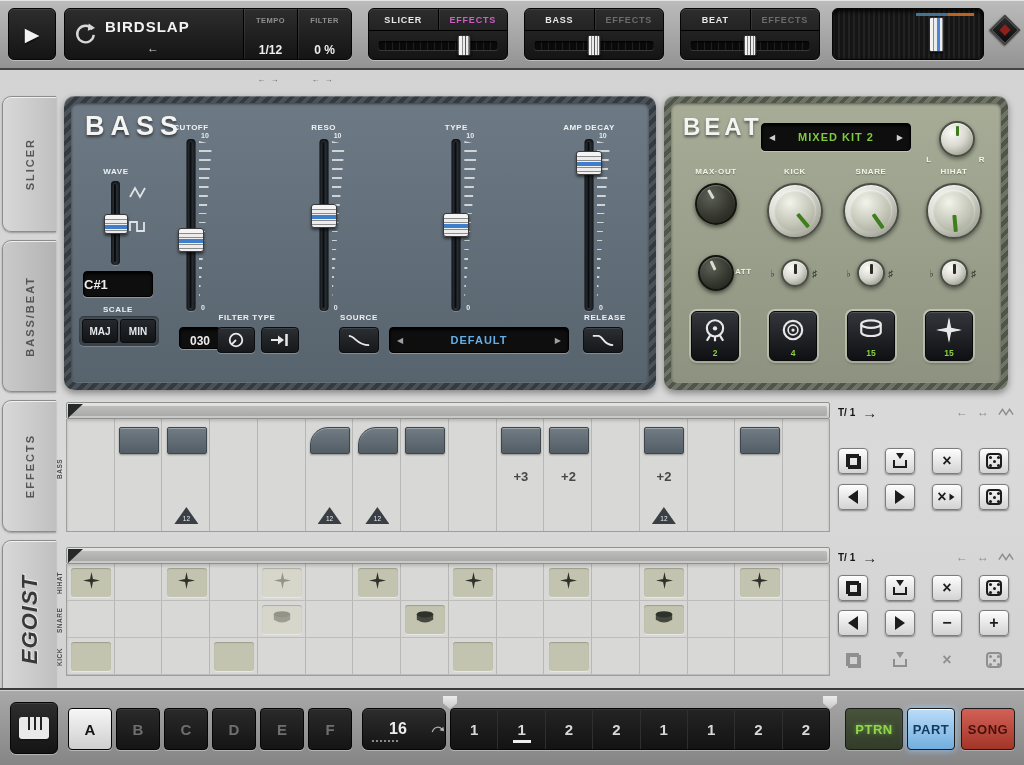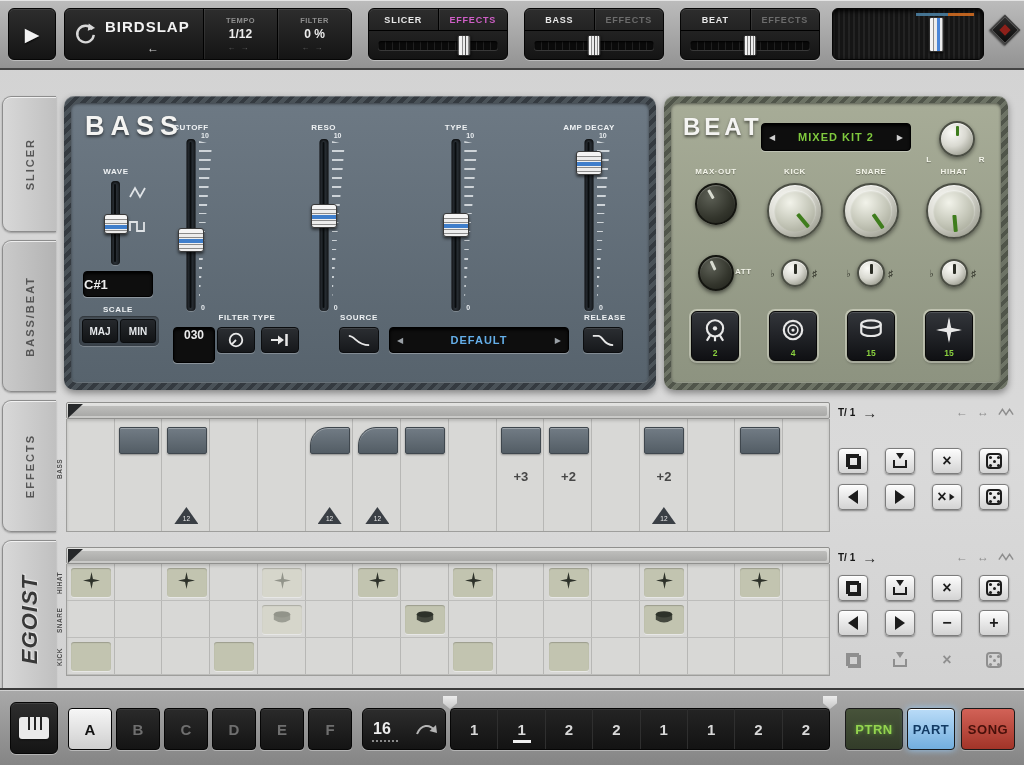--- a/index.html
+++ b/index.html
@@ -17,22 +17,22 @@
   
   #topbar{position:absolute;left:0;top:0;width:1024px;height:70px;
     background:linear-gradient(#bcbcbc,#939393);border-bottom:2px solid #444;box-shadow:inset 0 1px 0 rgba(255,255,255,.6)}
   #playbtn{left:8px;top:8px;width:48px;height:52px;display:flex;align-items:center;justify-content:center}
   #playbtn .playtri{color:#f2f2f2;font-size:19px;text-shadow:0 1px 2px #000}
   #transport{left:64px;top:8px;width:288px;height:52px;display:flex}
   .loopwrap{width:40px;display:flex;align-items:center;justify-content:center}
   .t-preset{flex:1;position:relative;padding-top:9px}
   .t-name{font-size:15px;font-weight:bold;letter-spacing:1px;color:#f2f2f2}
   .t-prev{position:absolute;left:42px;bottom:4px;font-size:12px;color:#cfcfcf}
-  .t-col{width:74px;border-left:1px solid #000;box-shadow:inset 1px 0 0 rgba(255,255,255,.08);
-    display:flex;flex-direction:column;align-items:center;padding-top:7px;gap:2px}
+  .t-col{width:54px;border-left:1px solid #000;box-shadow:inset 1px 0 0 rgba(255,255,255,.08);
+    display:flex;flex-direction:column;align-items:center;padding-top:7px;gap:18px}
   .t-lab{font-size:7.5px;color:#8f8f8f;font-weight:bold;letter-spacing:.5px}
   .t-val{font-size:12px;color:#ededed;font-weight:bold}
   .t-arr{font-size:8px;color:#616161;letter-spacing:5px;white-space:nowrap}
 
   .mixgroup{position:absolute}
   .mixtabs{display:flex;height:22px;border-bottom:1px solid #000}
   .mixtab{flex:1;display:flex;align-items:center;justify-content:center;font-size:9px;font-weight:bold;letter-spacing:.8px;color:#e8e8e8}
   .mixtab.right{border-left:1px solid #000;box-shadow:inset 1px 0 0 rgba(255,255,255,.07);color:#6c6c6c}
   .mixtab.right.accent{color:#cf5fc7}
   .mixslider{position:relative;height:27px;margin:1px 9px}
@@ -183,21 +183,21 @@
   #bottombar{position:absolute;left:0;top:688px;width:1024px;height:77px;
     background:linear-gradient(#a9a9a9,#858585);border-top:2px solid #3c3c3c;box-shadow:inset 0 1px 0 rgba(255,255,255,.45)}
   #kb-btn{left:10px;top:12px;width:48px;height:52px;display:flex;align-items:center;justify-content:center}
   .kb-icon{width:30px;height:22px;background:#e9e9e9;border-radius:3px;position:relative;box-shadow:0 1px 2px rgba(0,0,0,.5)}
   .kb-icon::after{content:'';position:absolute;left:5px;right:5px;top:0;height:13px;
     background:repeating-linear-gradient(90deg,transparent 0 4px,#222 4px 6px)}
   .slot{position:absolute;top:18px;width:44px;height:42px;border-radius:4px;display:flex;align-items:center;justify-content:center;
     font-size:15px;font-weight:bold;background:linear-gradient(#2a2a2a,#141414);color:#6f6f6f;border:1px solid #060606;
     box-shadow:0 1px 0 rgba(255,255,255,.35),inset 0 1px 0 rgba(255,255,255,.08)}
   .slot.sel{background:linear-gradient(#f6f6f6,#cfcfcf);color:#111;box-shadow:0 1px 0 rgba(255,255,255,.4),inset 0 1px 0 #fff}
-  #len-btn{left:362px;top:18px;width:84px;height:42px;position:absolute;display:flex;align-items:center;padding-left:10px;gap:24px}
+  #len-btn{left:362px;top:18px;width:84px;height:42px;position:absolute;display:flex;align-items:center;padding-left:26px;gap:24px}
   .len-val{font-size:16px;font-weight:bold;color:#ededed}
   .len-dots{position:absolute;left:9px;bottom:7px;width:26px;border-bottom:2px dotted #8a8a8a}
   #chain{left:450px;top:18px;width:380px;height:42px;position:absolute;display:flex;border-radius:4px;border:1px solid #060606;
     background:linear-gradient(#242424,#131313);box-shadow:0 1px 0 rgba(255,255,255,.35),inset 0 1px 0 rgba(255,255,255,.08)}
   .chain-slot{flex:1;position:relative;display:flex;align-items:center;justify-content:center;font-size:15px;font-weight:bold;color:#d8d8d8}
   .chain-slot + .chain-slot{border-left:1px solid #2f2f2f}
   .chain-slot .ul{position:absolute;bottom:6px;left:50%;transform:translateX(-50%);width:18px;height:3px;background:#f0f0f0}
   .pin{position:absolute;top:6px;width:14px;height:13px;background:linear-gradient(#ececec,#c6c6c6);
     clip-path:polygon(0 0,100% 0,100% 55%,50% 100%,0 55%);filter:drop-shadow(0 1px 1px rgba(0,0,0,.5))}
   .mode{position:absolute;top:18px;height:42px;border-radius:4px;display:flex;align-items:center;justify-content:center;
@@ -351,21 +351,21 @@
             <div class="f-label">AMP DECAY</div>
             <div class="f-track"></div>
             <div class="f-wedge"></div>
             <div class="f-top">10</div>
             <div class="f-bot">0</div>
             <div class="f-handle" style="top: 28px;"></div>
           </div>
         </div>
 
       <div class="plabel" style="left:96px;top:210px;width:160px">FILTER TYPE</div>
-      <div class="inset-dark abs" style="left:102px;top:224px;width:42px;height:36px;display:flex;align-items:flex-start;justify-content:center">
+      <div class="inset-dark abs" style="left:108px;top:224px;width:42px;height:22px;display:flex;align-items:flex-end;justify-content:center">
         <span style="font-size:12px;font-weight:bold;color:#ececec">030</span>
       </div>
       <div class="icon-btn" style="left:146px;top:224px;width:38px;height:26px">
         <svg width="18" height="18" viewBox="0 0 20 20">
             <circle cx="10" cy="10" r="7" fill="none" stroke="#e8e8e8" stroke-width="2"></circle>
             <path d="M10 10 L5.5 14.5" stroke="#e8e8e8" stroke-width="2"></path>
           </svg>
       </div>
       <div class="icon-btn" style="left:190px;top:224px;width:38px;height:26px">
         <svg width="20" height="14" viewBox="0 0 20 14">

